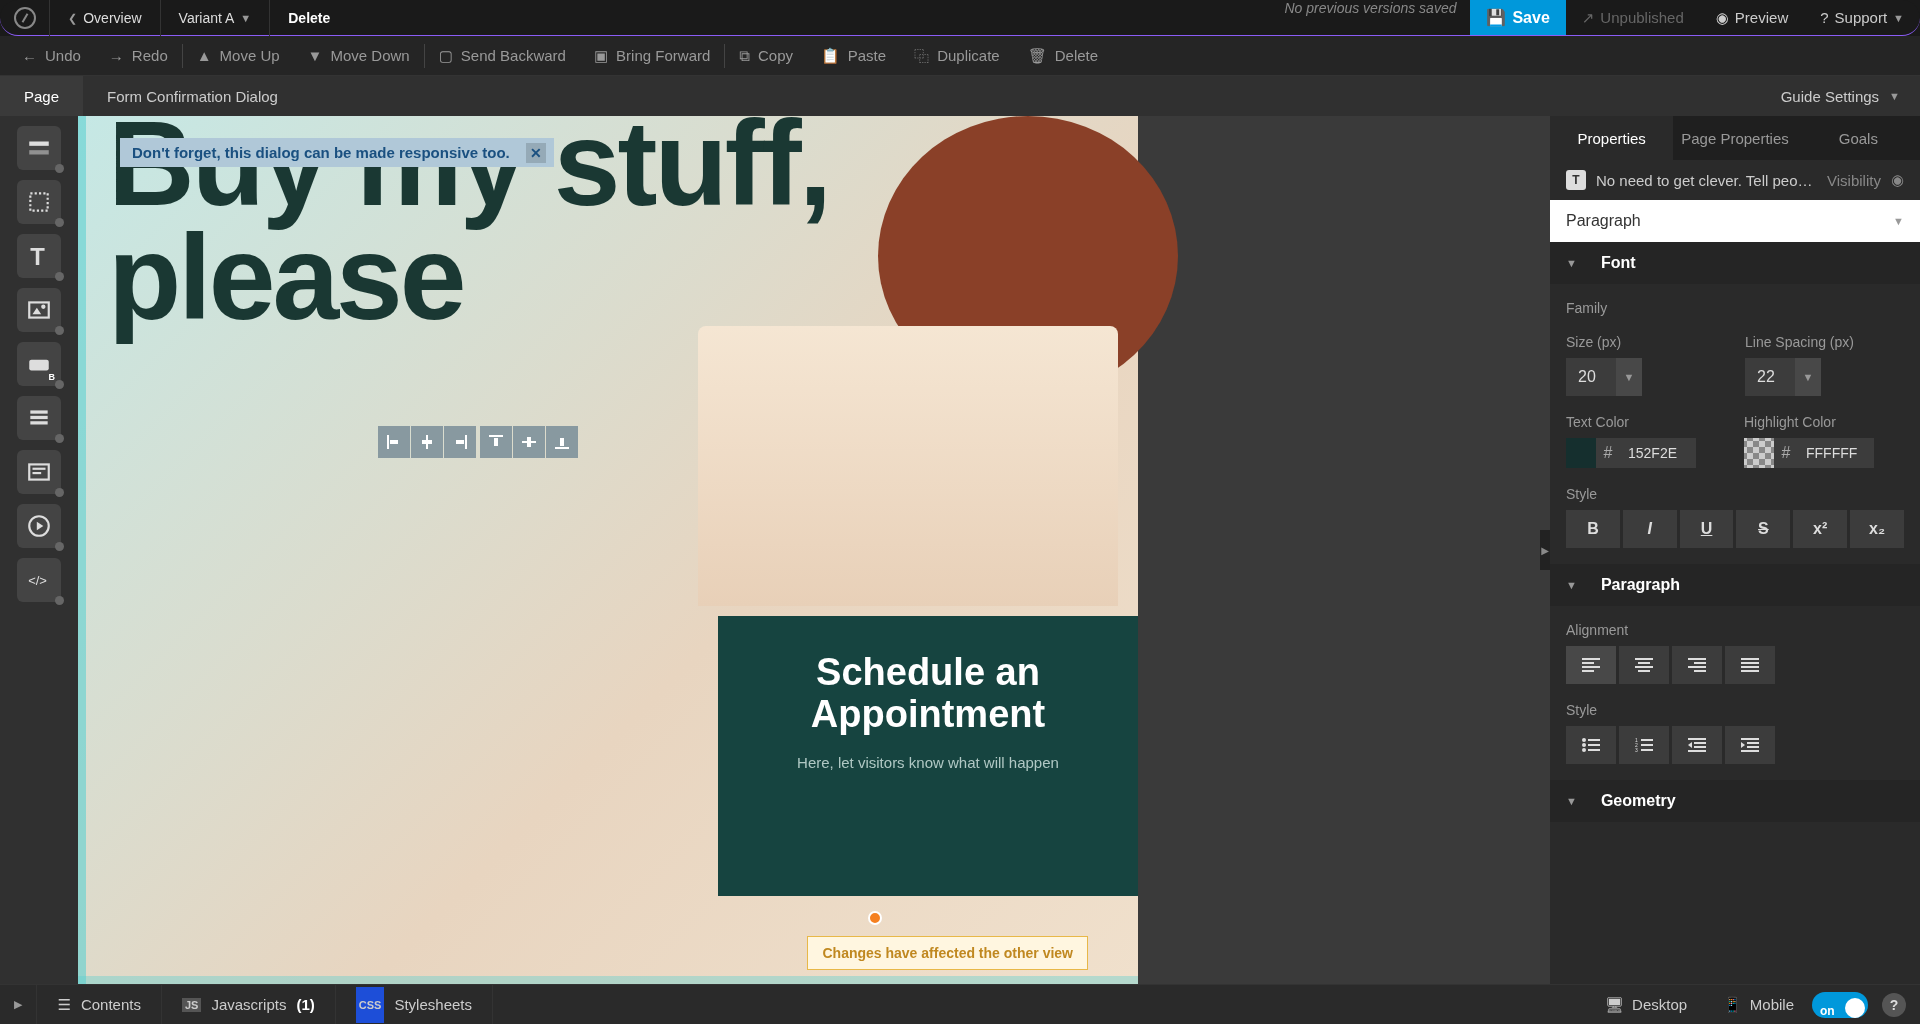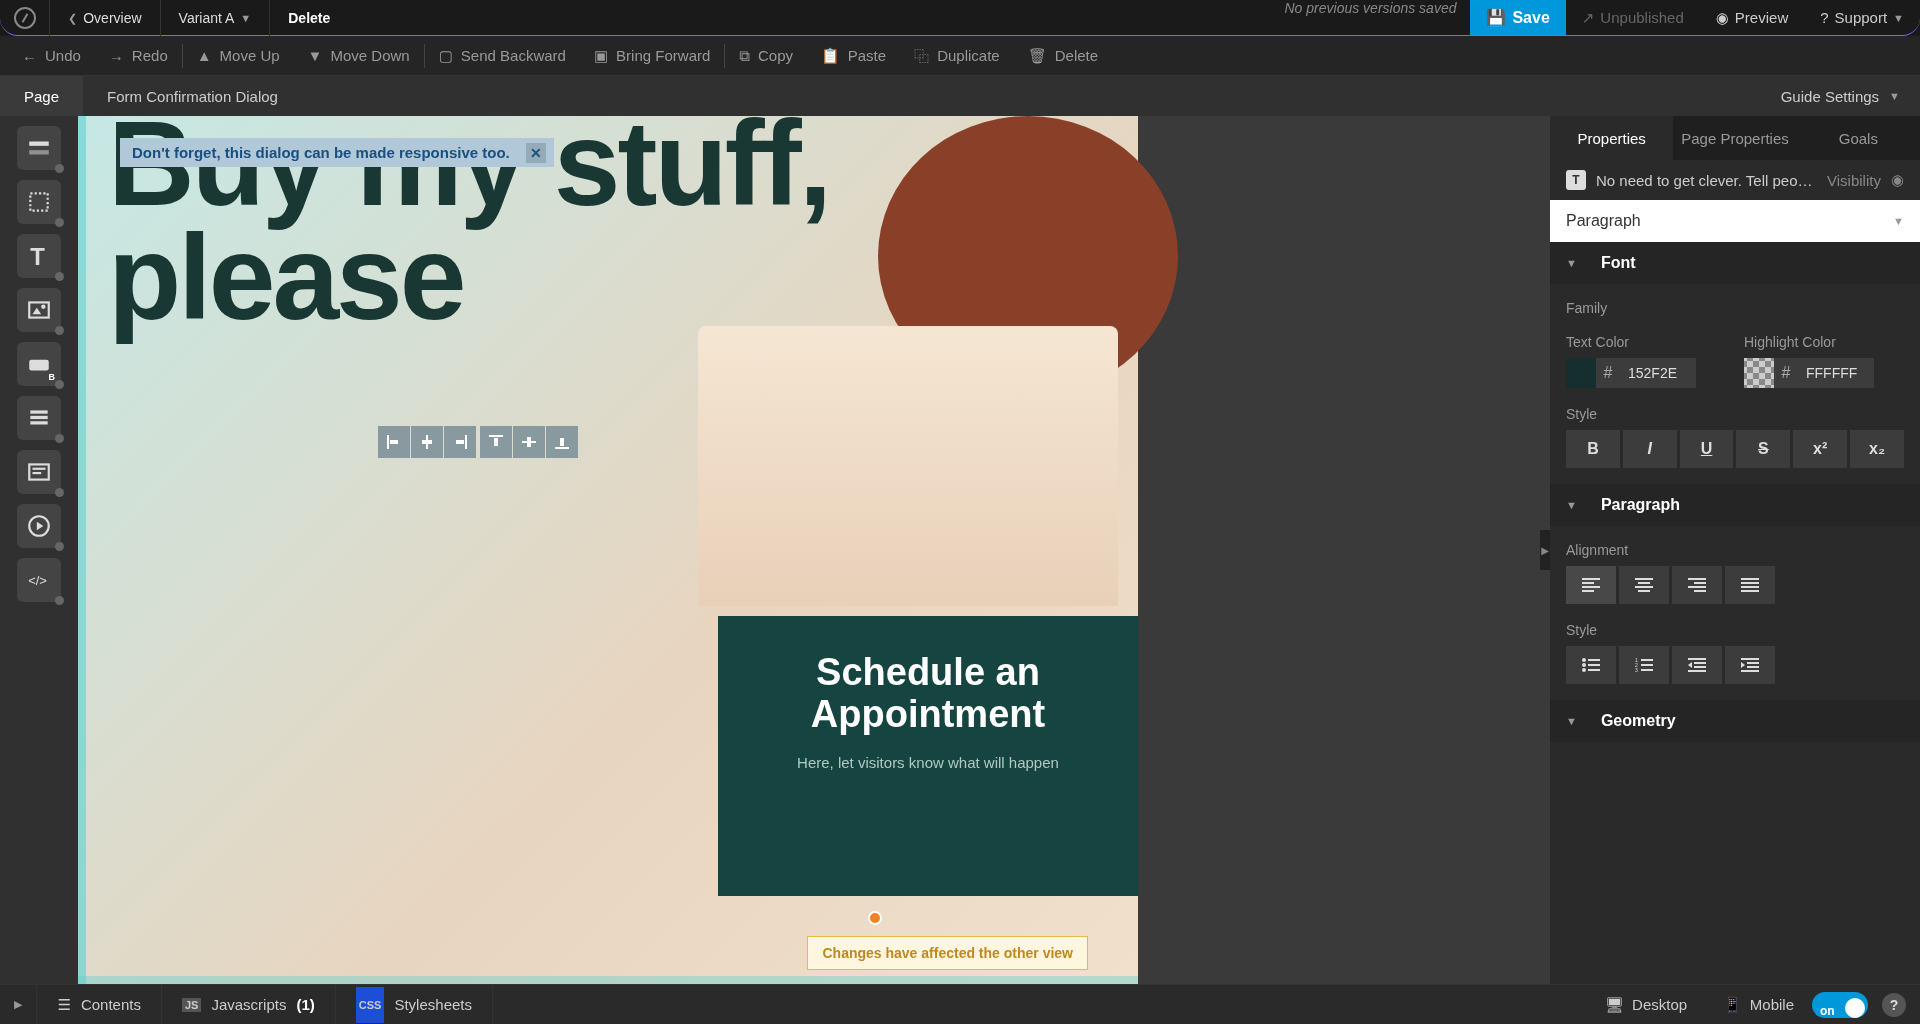--- a/index.html
+++ b/index.html
@@ -363,20 +363,40 @@
       <span>Paragraph</span>
       <span class="chev chev-down"></span>
     </div>
 
     <div class="section-header">
       <span class="chev chev-down"></span>
       <span>Font</span>
     </div>
     <div class="section-body">
       <div class="field-label">Family</div>
+      <div class="field-row">
+        <div class="field-col">
+          <div class="field-label">Size (px)</div>
+          <div class="num-input">
+            <input value="20" style="">
+            <div class="arrow">
+                <span class="chev chev-down"></span>
+              </div>
+          </div>
+        </div>
+        <div class="field-col">
+          <div class="field-label">Line Spacing (px)</div>
+          <div class="num-input">
+            <input value="22" style="">
+            <div class="arrow">
+                <span class="chev chev-down"></span>
+              </div>
+          </div>
+        </div>
+      </div>
       <div class="color-row">
         <div class="color-field">
           <div class="field-label">Text Color</div>
           <div class="color-input">
             <div class="swatch" style="background:#152F2E"></div>
             <div class="hash">#</div>
             <input class="hex" value="152F2E" style="">
           </div>
         </div>
         <div class="color-field">

